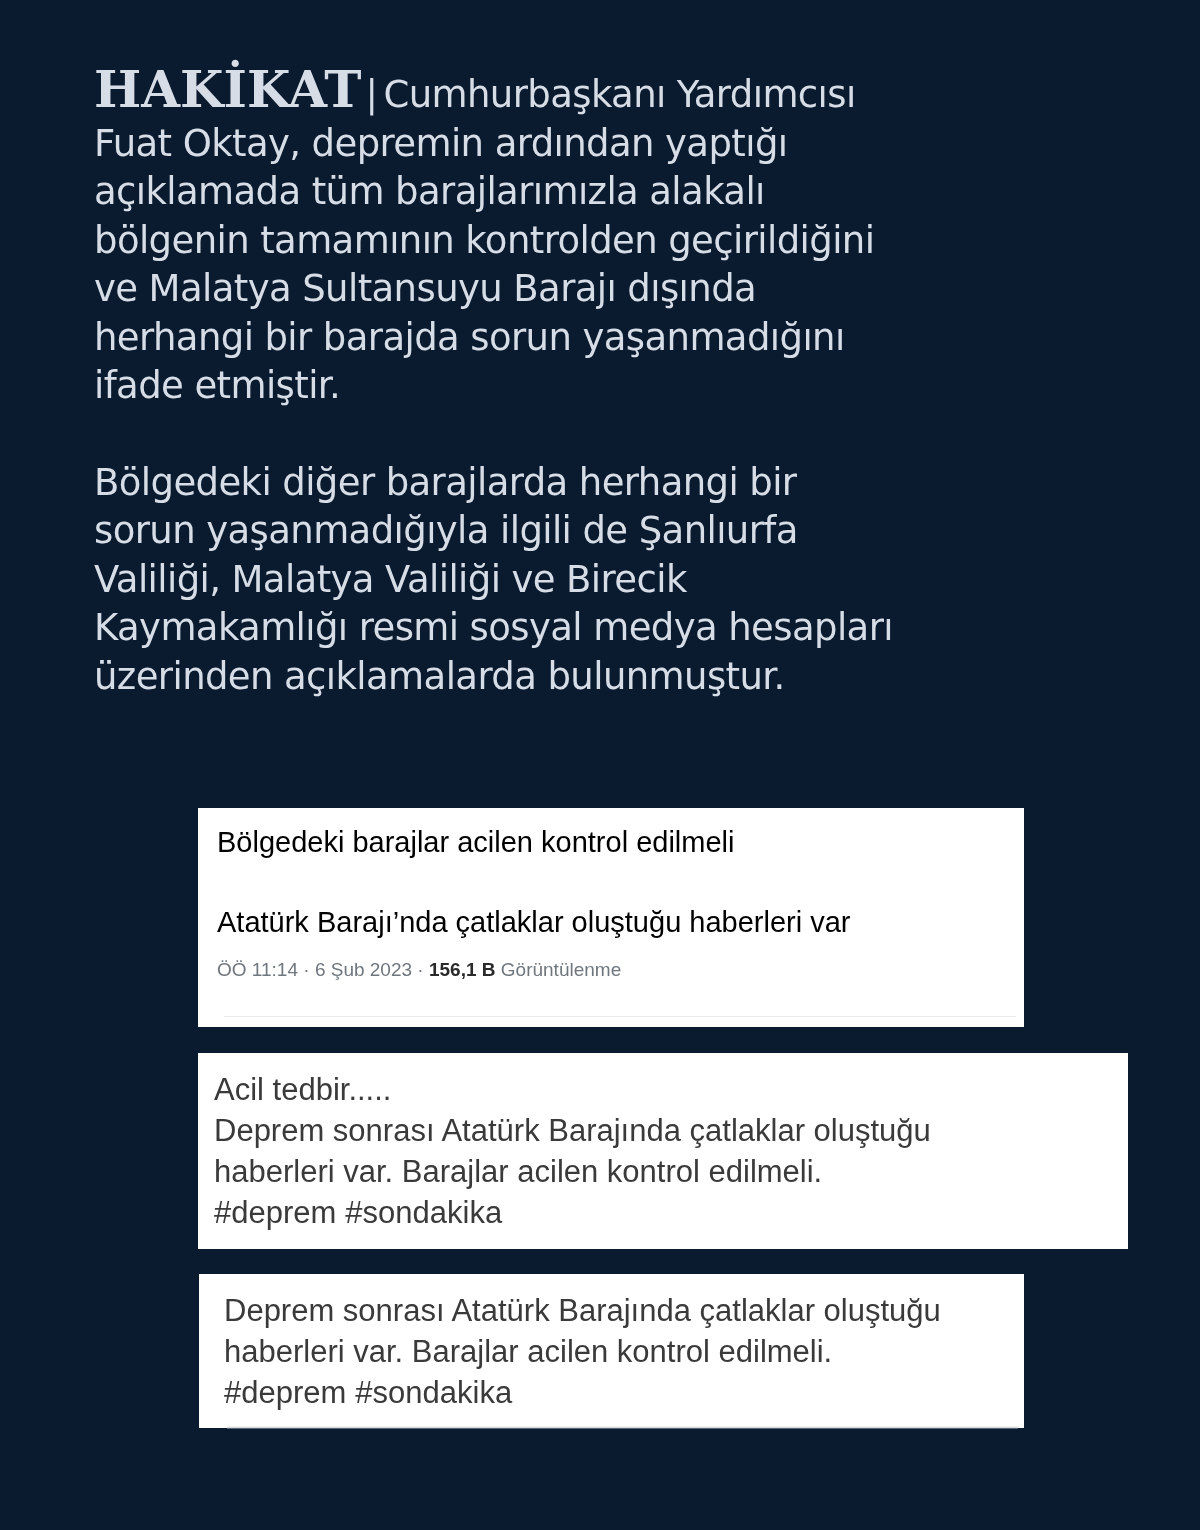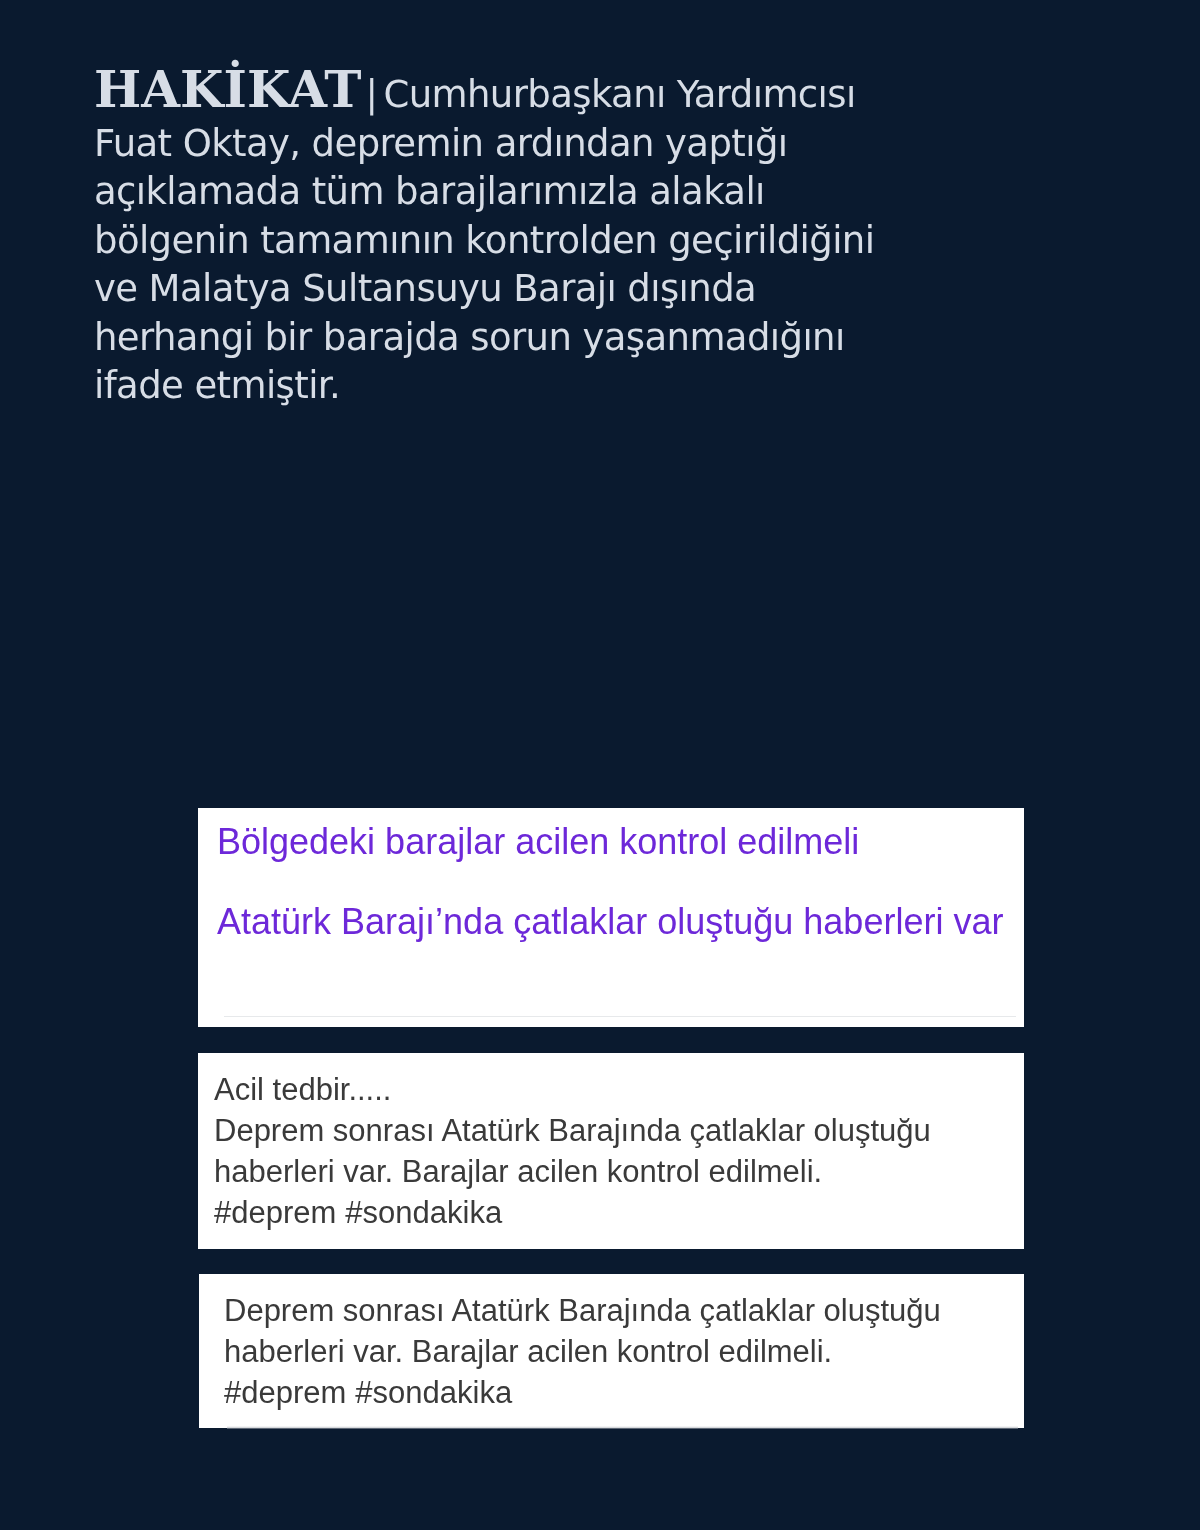--- a/index.html
+++ b/index.html
@@ -52,23 +52,23 @@
     box-sizing: border-box;
   }
   .card-1 {
     left: 198px;
     top: 808px;
     width: 826px;
     height: 219px;
     padding: 16px 0 0 19px;
   }
   .card-1 .line {
-    font-size: 36px;
+    font-size: 29px;
     line-height: 36px;
-    color: #6d28d9;
+    color: #000000;
   }
   .card-1 .line + .line {
     margin-top: 44px;
   }
   .card-1 .meta {
     margin-top: 19px;
     font-size: 19px;
     color: #6f767d;
   }
   .card-1 .meta b {
@@ -79,21 +79,21 @@
     left: 26px;
     right: 8px;
     bottom: 10px;
     height: 1px;
     background: #e7e9eb;
   }
 
   .card-2 {
     left: 198px;
     top: 1053px;
-    width: 826px;
+    width: 930px;
     height: 196px;
     padding: 16px 0 0 16px;
   }
   .card-3 {
     left: 199px;
     top: 1274px;
     width: 825px;
     height: 154px;
     padding: 16px 0 0 25px;
   }
@@ -124,25 +124,38 @@
 <body>
 
 <div class="article">
   <p><span class="brand">HAKİKAT</span><span class="sep">|</span><span>Cumhurbaşkanı Yardımcısı
 Fuat Oktay, depremin ardından yaptığı
 açıklamada tüm barajlarımızla alakalı
 bölgenin tamamının kontrolden geçirildiğini
 ve Malatya Sultansuyu Barajı dışında
 herhangi bir barajda sorun yaşanmadığını
 ifade etmiştir.</span></p>
+  <p>Bölgedeki diğer barajlarda herhangi bir
+sorun yaşanmadığıyla ilgili de Şanlıurfa
+Valiliği, Malatya Valiliği ve Birecik
+Kaymakamlığı resmi sosyal medya hesapları
+üzerinden açıklamalarda bulunmuştur.</p>
 </div>
 
 <div class="card card-1">
   <div class="line">Bölgedeki barajlar acilen kontrol edilmeli</div>
   <div class="line">Atatürk Barajı’nda çatlaklar oluştuğu haberleri var</div>
+  <div class="meta">
+    <span>ÖÖ 11:14</span>
+    <span>·</span>
+    <span>6 Şub 2023</span>
+    <span>·</span>
+    <b>156,1 B</b>
+    <span>Görüntülenme</span>
+  </div>
   <div class="divider"></div>
 </div>
 
 <div class="card card-2">
   <div class="line">Acil tedbir.....</div>
   <div class="line">Deprem sonrası Atatürk Barajında çatlaklar oluştuğu</div>
   <div class="line">haberleri var. Barajlar acilen kontrol edilmeli.</div>
   <div class="line hashtags">
     <span>#deprem</span><span>#sondakika</span>
   </div>

